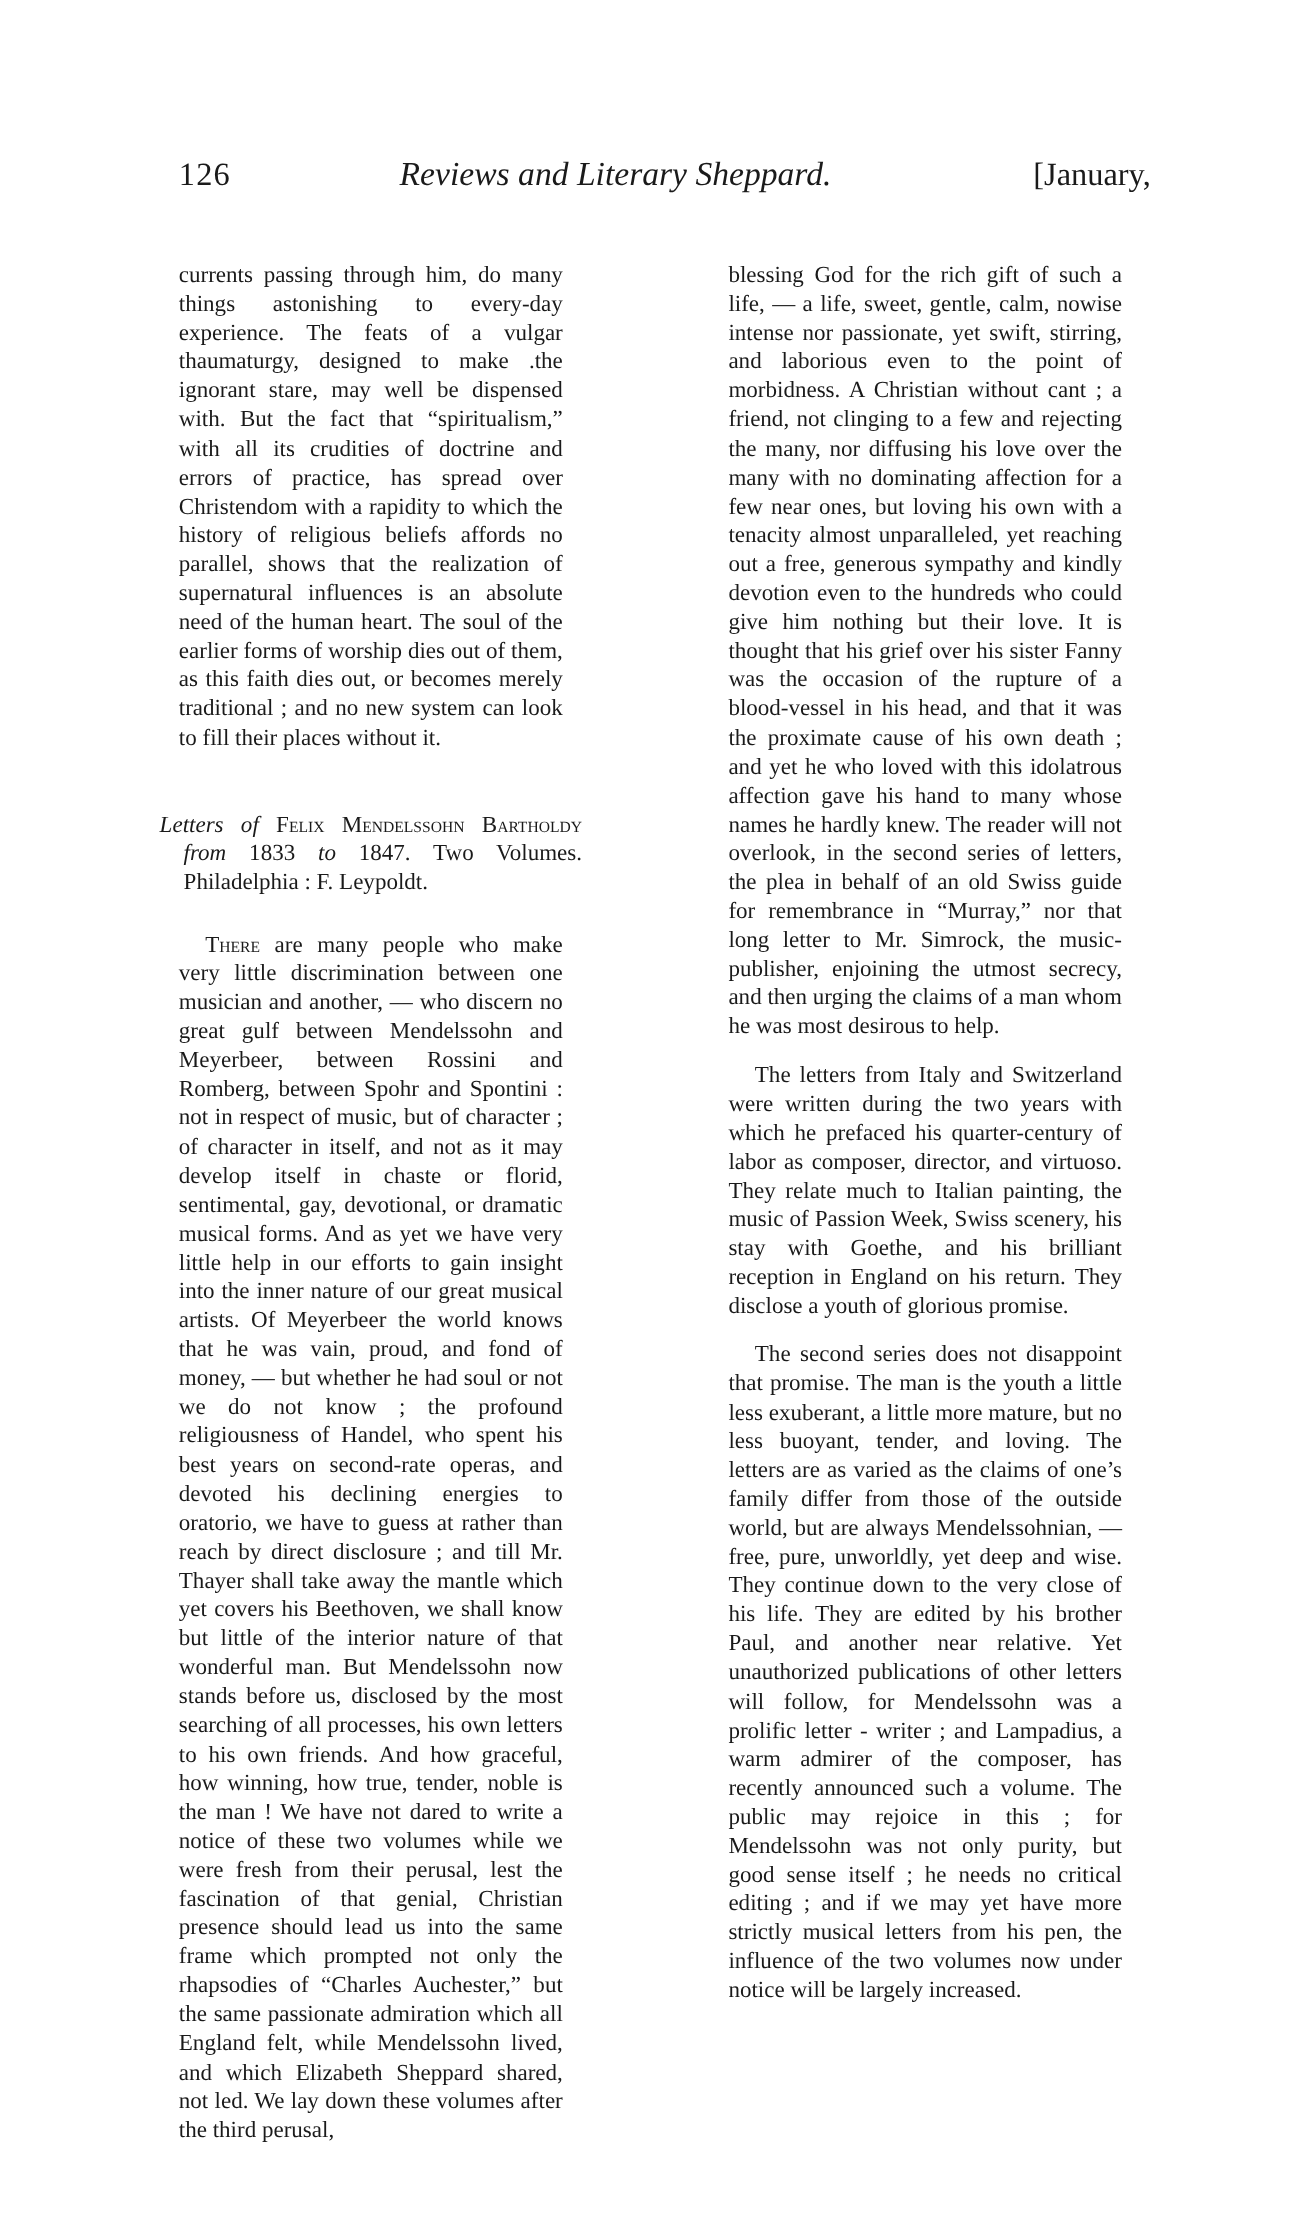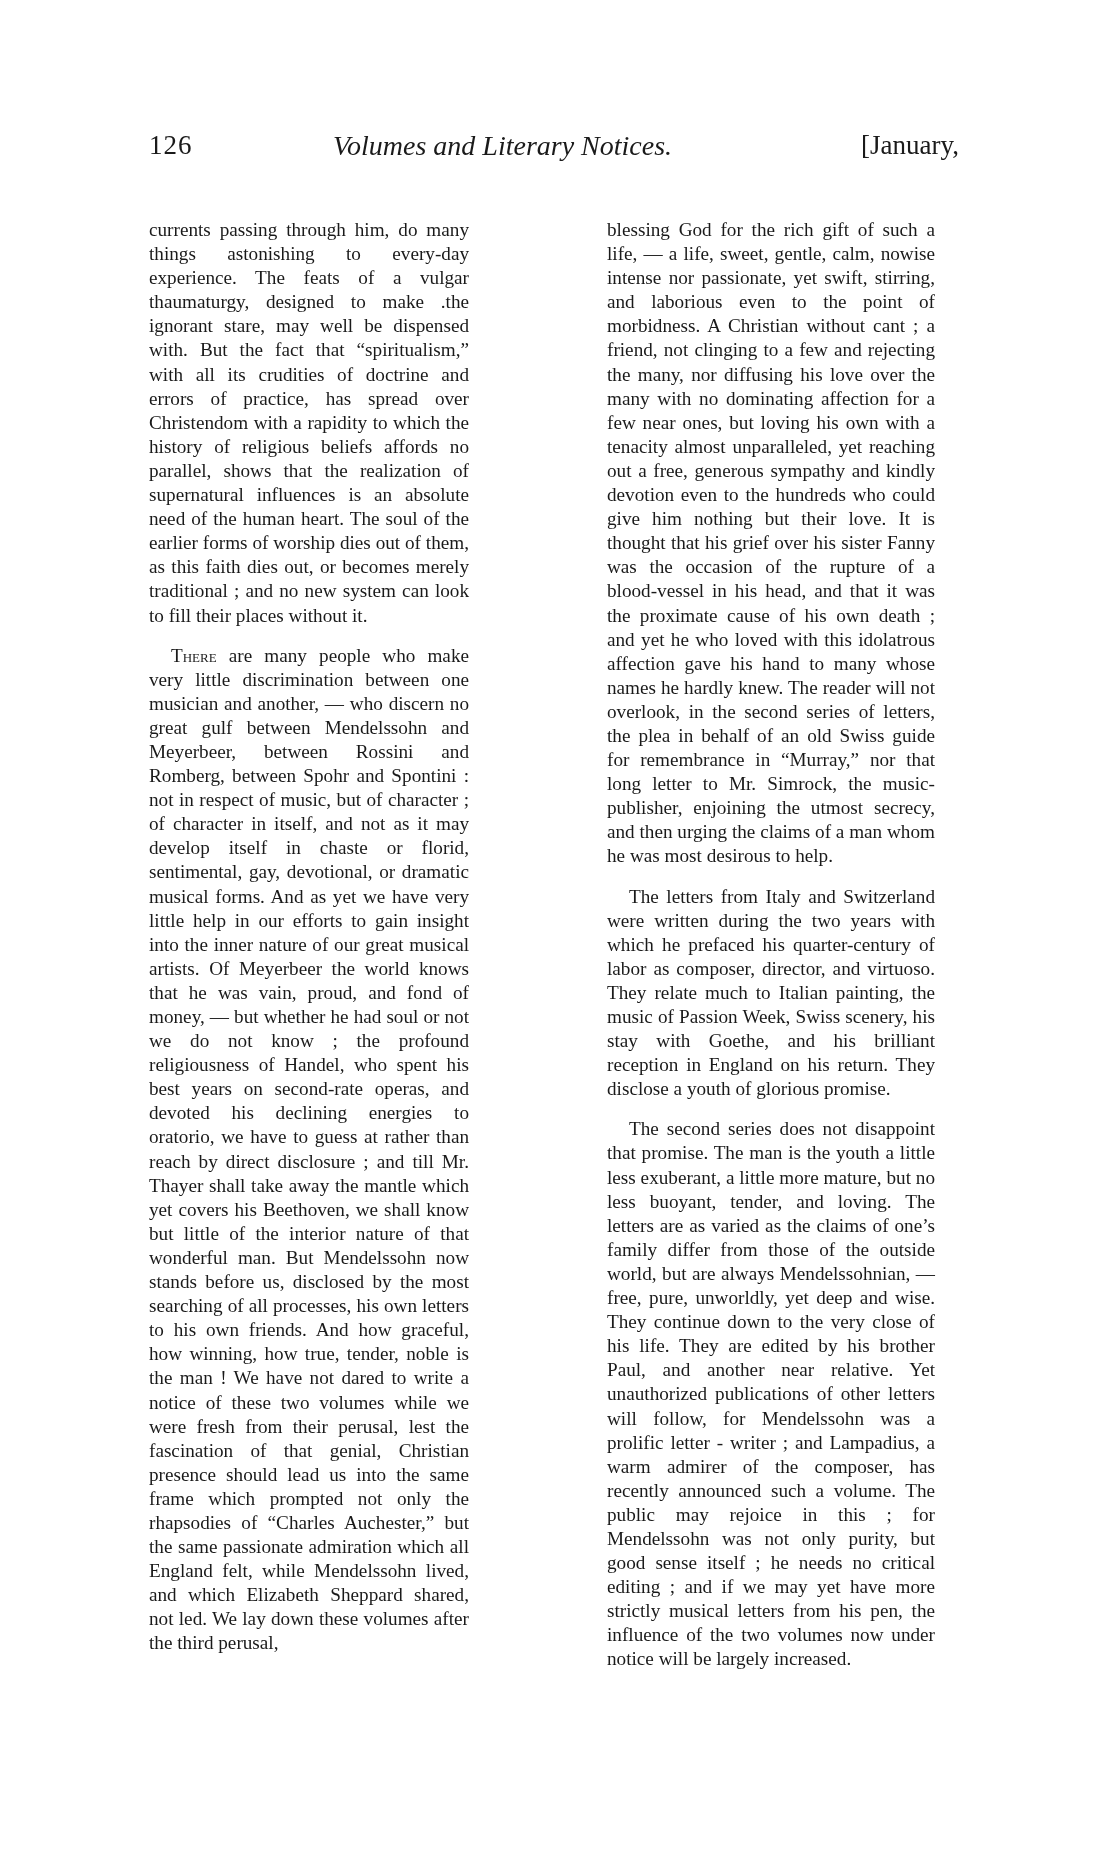--- a/index.html
+++ b/index.html
@@ -18,26 +18,35 @@
   .indent { text-indent: 22px; }
   .citation { margin: 48px 0 28px 0 !important; padding-left: 20px; text-indent: -20px; }
   .it { font-style: italic; }
   .sc { font-variant: small-caps; }
 </style>
 </head>
 <body>
 
 <div class="header">
   <span class="page-num">126</span>
-  <span class="running-title">Volumes and Literary Notices.</span>
+  <span class="running-title">Reviews and Literary Sheppard.</span>
   <span class="running-date">[January,</span>
 </div>
 
 <div class="col left">
   <p>currents passing through him, do many things astonishing to every-day experience. The feats of a vulgar thaumaturgy, designed to make .the ignorant stare, may well be dispensed with. But the fact that “spiritualism,” with all its crudities of doctrine and errors of practice, has spread over Christendom with a rapidity to which the history of religious beliefs affords no parallel, shows that the realization of supernatural influences is an absolute need of the human heart. The soul of the earlier forms of worship dies out of them, as this faith dies out, or becomes merely traditional ; and no new system can look to fill their places without it.</p>
+  <p class="citation">
+    <span class="it">Letters of</span>
+    <span class="sc">Felix Mendelssohn Bartholdy</span>
+    <span class="it">from</span>
+    <span>1833</span>
+    <span class="it">to</span>
+    <span>1847.</span>
+    <span>Two Volumes. Philadelphia : F. Leypoldt.</span>
+  </p>
   <p class="indent">
     <span class="sc">There</span>
     <span>are many people who make very little discrimination between one musician and another, — who discern no great gulf between Mendelssohn and Meyerbeer, between Rossini and Romberg, between Spohr and Spontini : not in respect of music, but of character ; of character in itself, and not as it may develop itself in chaste or florid, sentimental, gay, devotional, or dramatic musical forms. And as yet we have very little help in our efforts to gain insight into the inner nature of our great musical artists. Of Meyerbeer the world knows that he was vain, proud, and fond of money, — but whether he had soul or not we do not know ; the profound religiousness of Handel, who spent his best years on second-rate operas, and devoted his declining energies to oratorio, we have to guess at rather than reach by direct disclosure ; and till Mr. Thayer shall take away the mantle which yet covers his Beethoven, we shall know but little of the interior nature of that wonderful man. But Mendelssohn now stands before us, disclosed by the most searching of all processes, his own letters to his own friends. And how graceful, how winning, how true, tender, noble is the man ! We have not dared to write a notice of these two volumes while we were fresh from their perusal, lest the fascination of that genial, Christian presence should lead us into the same frame which prompted not only the rhapsodies of “Charles Auchester,” but the same passionate admiration which all England felt, while Mendelssohn lived, and which Elizabeth Sheppard shared, not led. We lay down these volumes after the third perusal,</span>
   </p>
 </div>
 
 <div class="col right">
   <p>blessing God for the rich gift of such a life, — a life, sweet, gentle, calm, nowise intense nor passionate, yet swift, stirring, and laborious even to the point of morbidness. A Christian without cant ; a friend, not clinging to a few and rejecting the many, nor diffusing his love over the many with no dominating affection for a few near ones, but loving his own with a tenacity almost unparalleled, yet reaching out a free, generous sympathy and kindly devotion even to the hundreds who could give him nothing but their love. It is thought that his grief over his sister Fanny was the occasion of the rupture of a blood-vessel in his head, and that it was the proximate cause of his own death ; and yet he who loved with this idolatrous affection gave his hand to many whose names he hardly knew. The reader will not overlook, in the second series of letters, the plea in behalf of an old Swiss guide for remembrance in “Murray,” nor that long letter to Mr. Simrock, the music-publisher, enjoining the utmost secrecy, and then urging the claims of a man whom he was most desirous to help.</p>
   <p class="indent">The letters from Italy and Switzerland were written during the two years with which he prefaced his quarter-century of labor as composer, director, and virtuoso. They relate much to Italian painting, the music of Passion Week, Swiss scenery, his stay with Goethe, and his brilliant reception in England on his return. They disclose a youth of glorious promise.</p>
   <p class="indent">The second series does not disappoint that promise. The man is the youth a little less exuberant, a little more mature, but no less buoyant, tender, and loving. The letters are as varied as the claims of one’s family differ from those of the outside world, but are always Mendelssohnian, — free, pure, unworldly, yet deep and wise. They continue down to the very close of his life. They are edited by his brother Paul, and another near relative. Yet unauthorized publications of other letters will follow, for Mendelssohn was a prolific letter - writer ; and Lampadius, a warm admirer of the composer, has recently announced such a volume. The public may rejoice in this ; for Mendelssohn was not only purity, but good sense itself ; he needs no critical editing ; and if we may yet have more strictly musical letters from his pen, the influence of the two volumes now under notice will be largely increased.</p>

